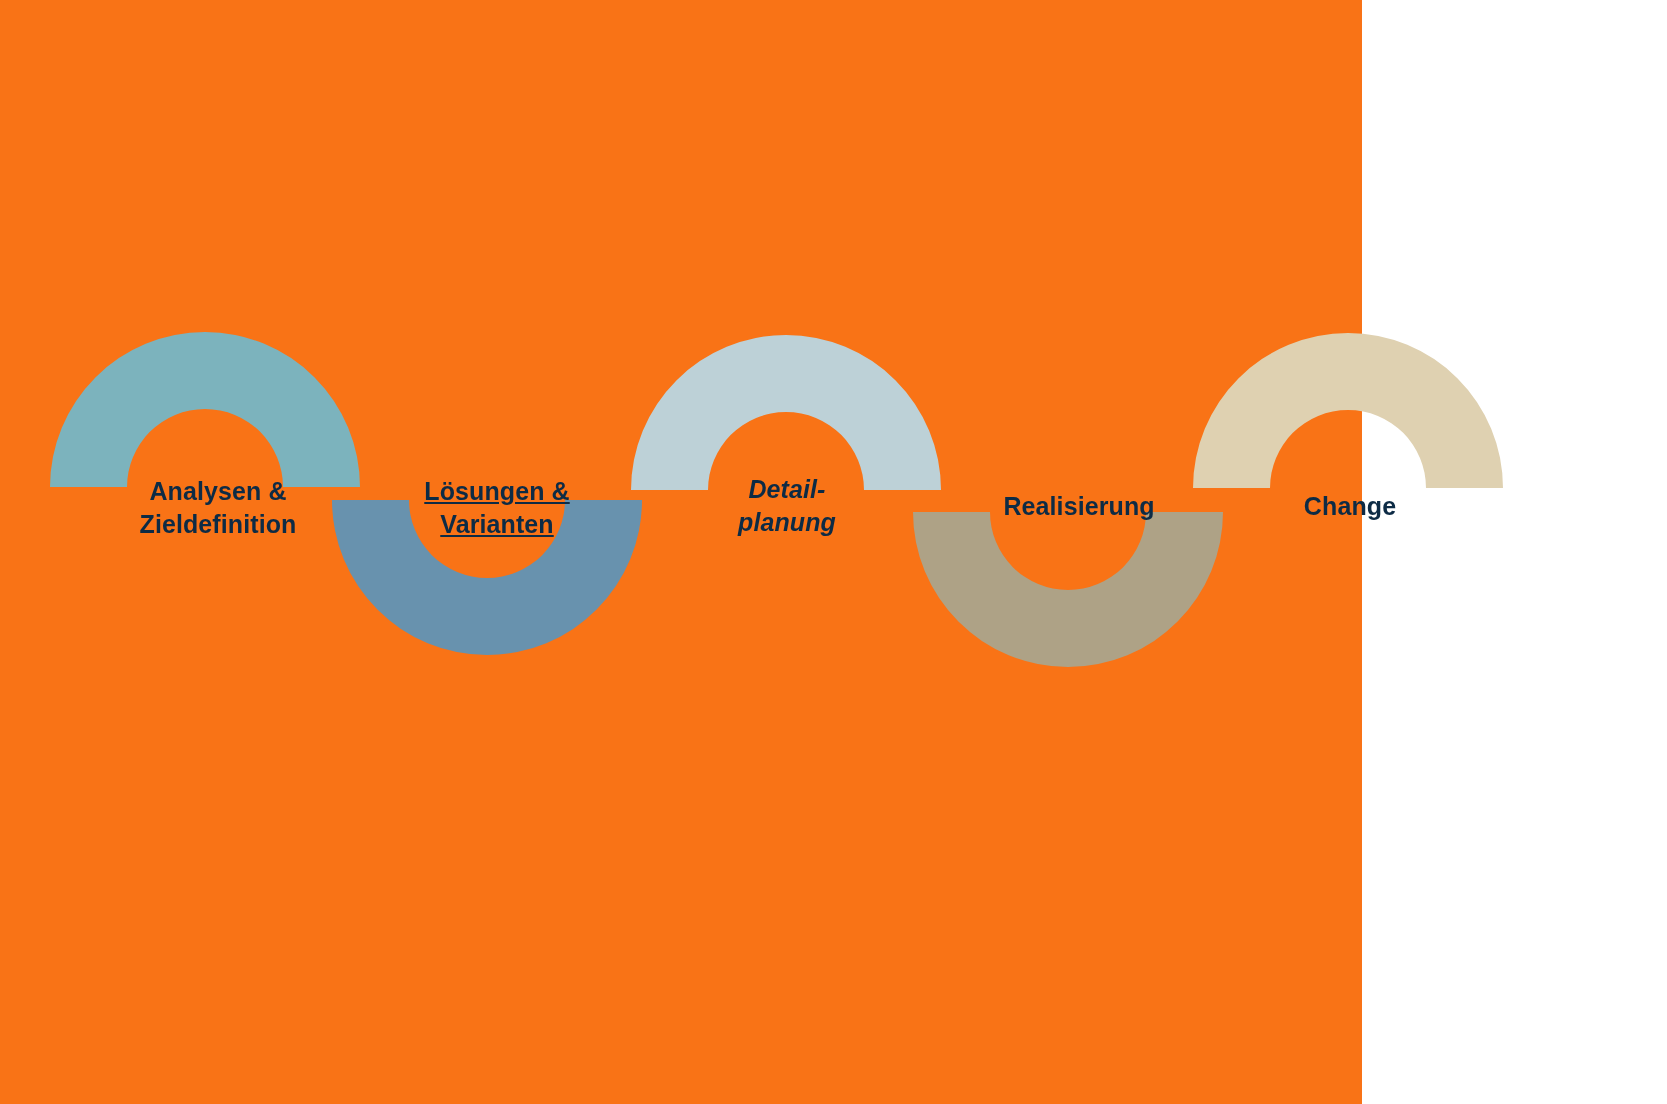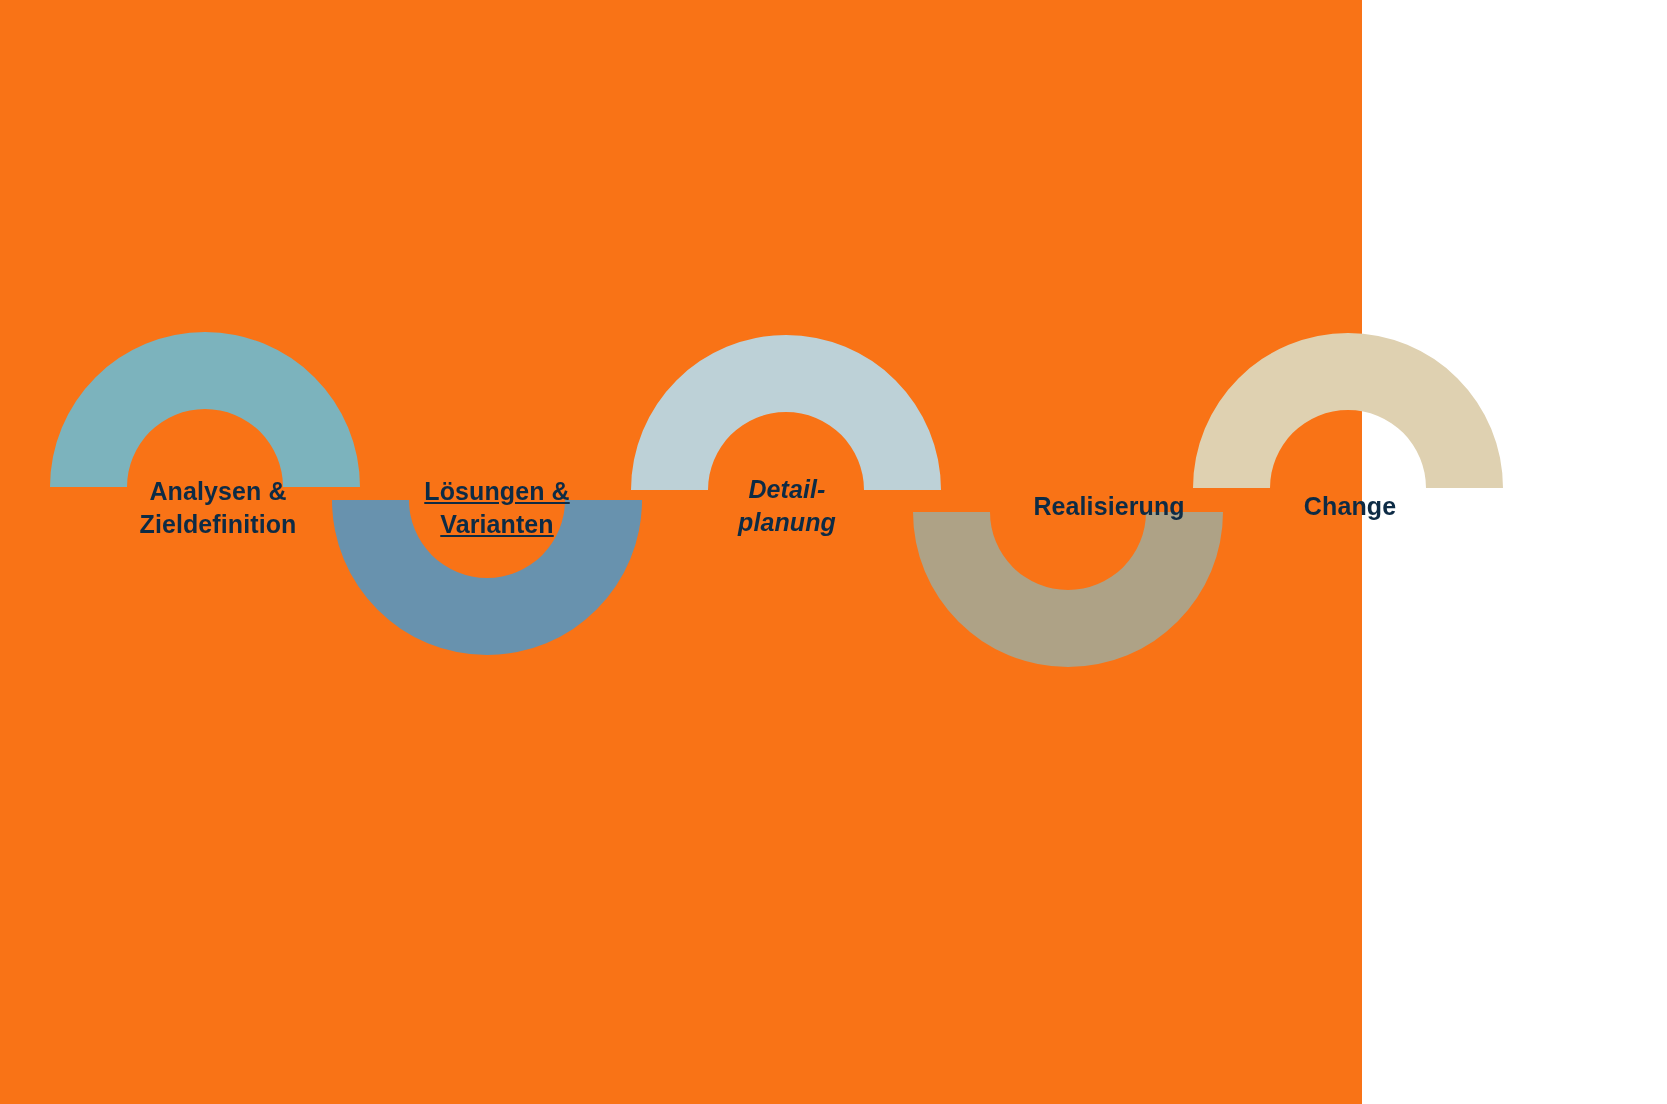--- a/index.html
+++ b/index.html
@@ -55,17 +55,17 @@
       </g>
   </svg>
 
   <div id="label-layer">
       <div class="step-label" style="left: 218px; top: 475px;">Analysen &amp;
 Zieldefinition</div>
       <div class="step-label" style="left: 497px; top: 475px; text-decoration: underline;">Lösungen &amp;
 Varianten</div>
       <div class="step-label" style="left: 787px; top: 473px; font-style: italic;">Detail-
 planung</div>
-      <div class="step-label" style="left: 1109px; top: 490px;">Realisierung</div>
+      <div class="step-label" style="left: 1079px; top: 490px;">Realisierung</div>
       <div class="step-label" style="left: 1350px; top: 490px; text-align: right;">Change</div>
     </div>
 
 </div>
 
 </body></html>

